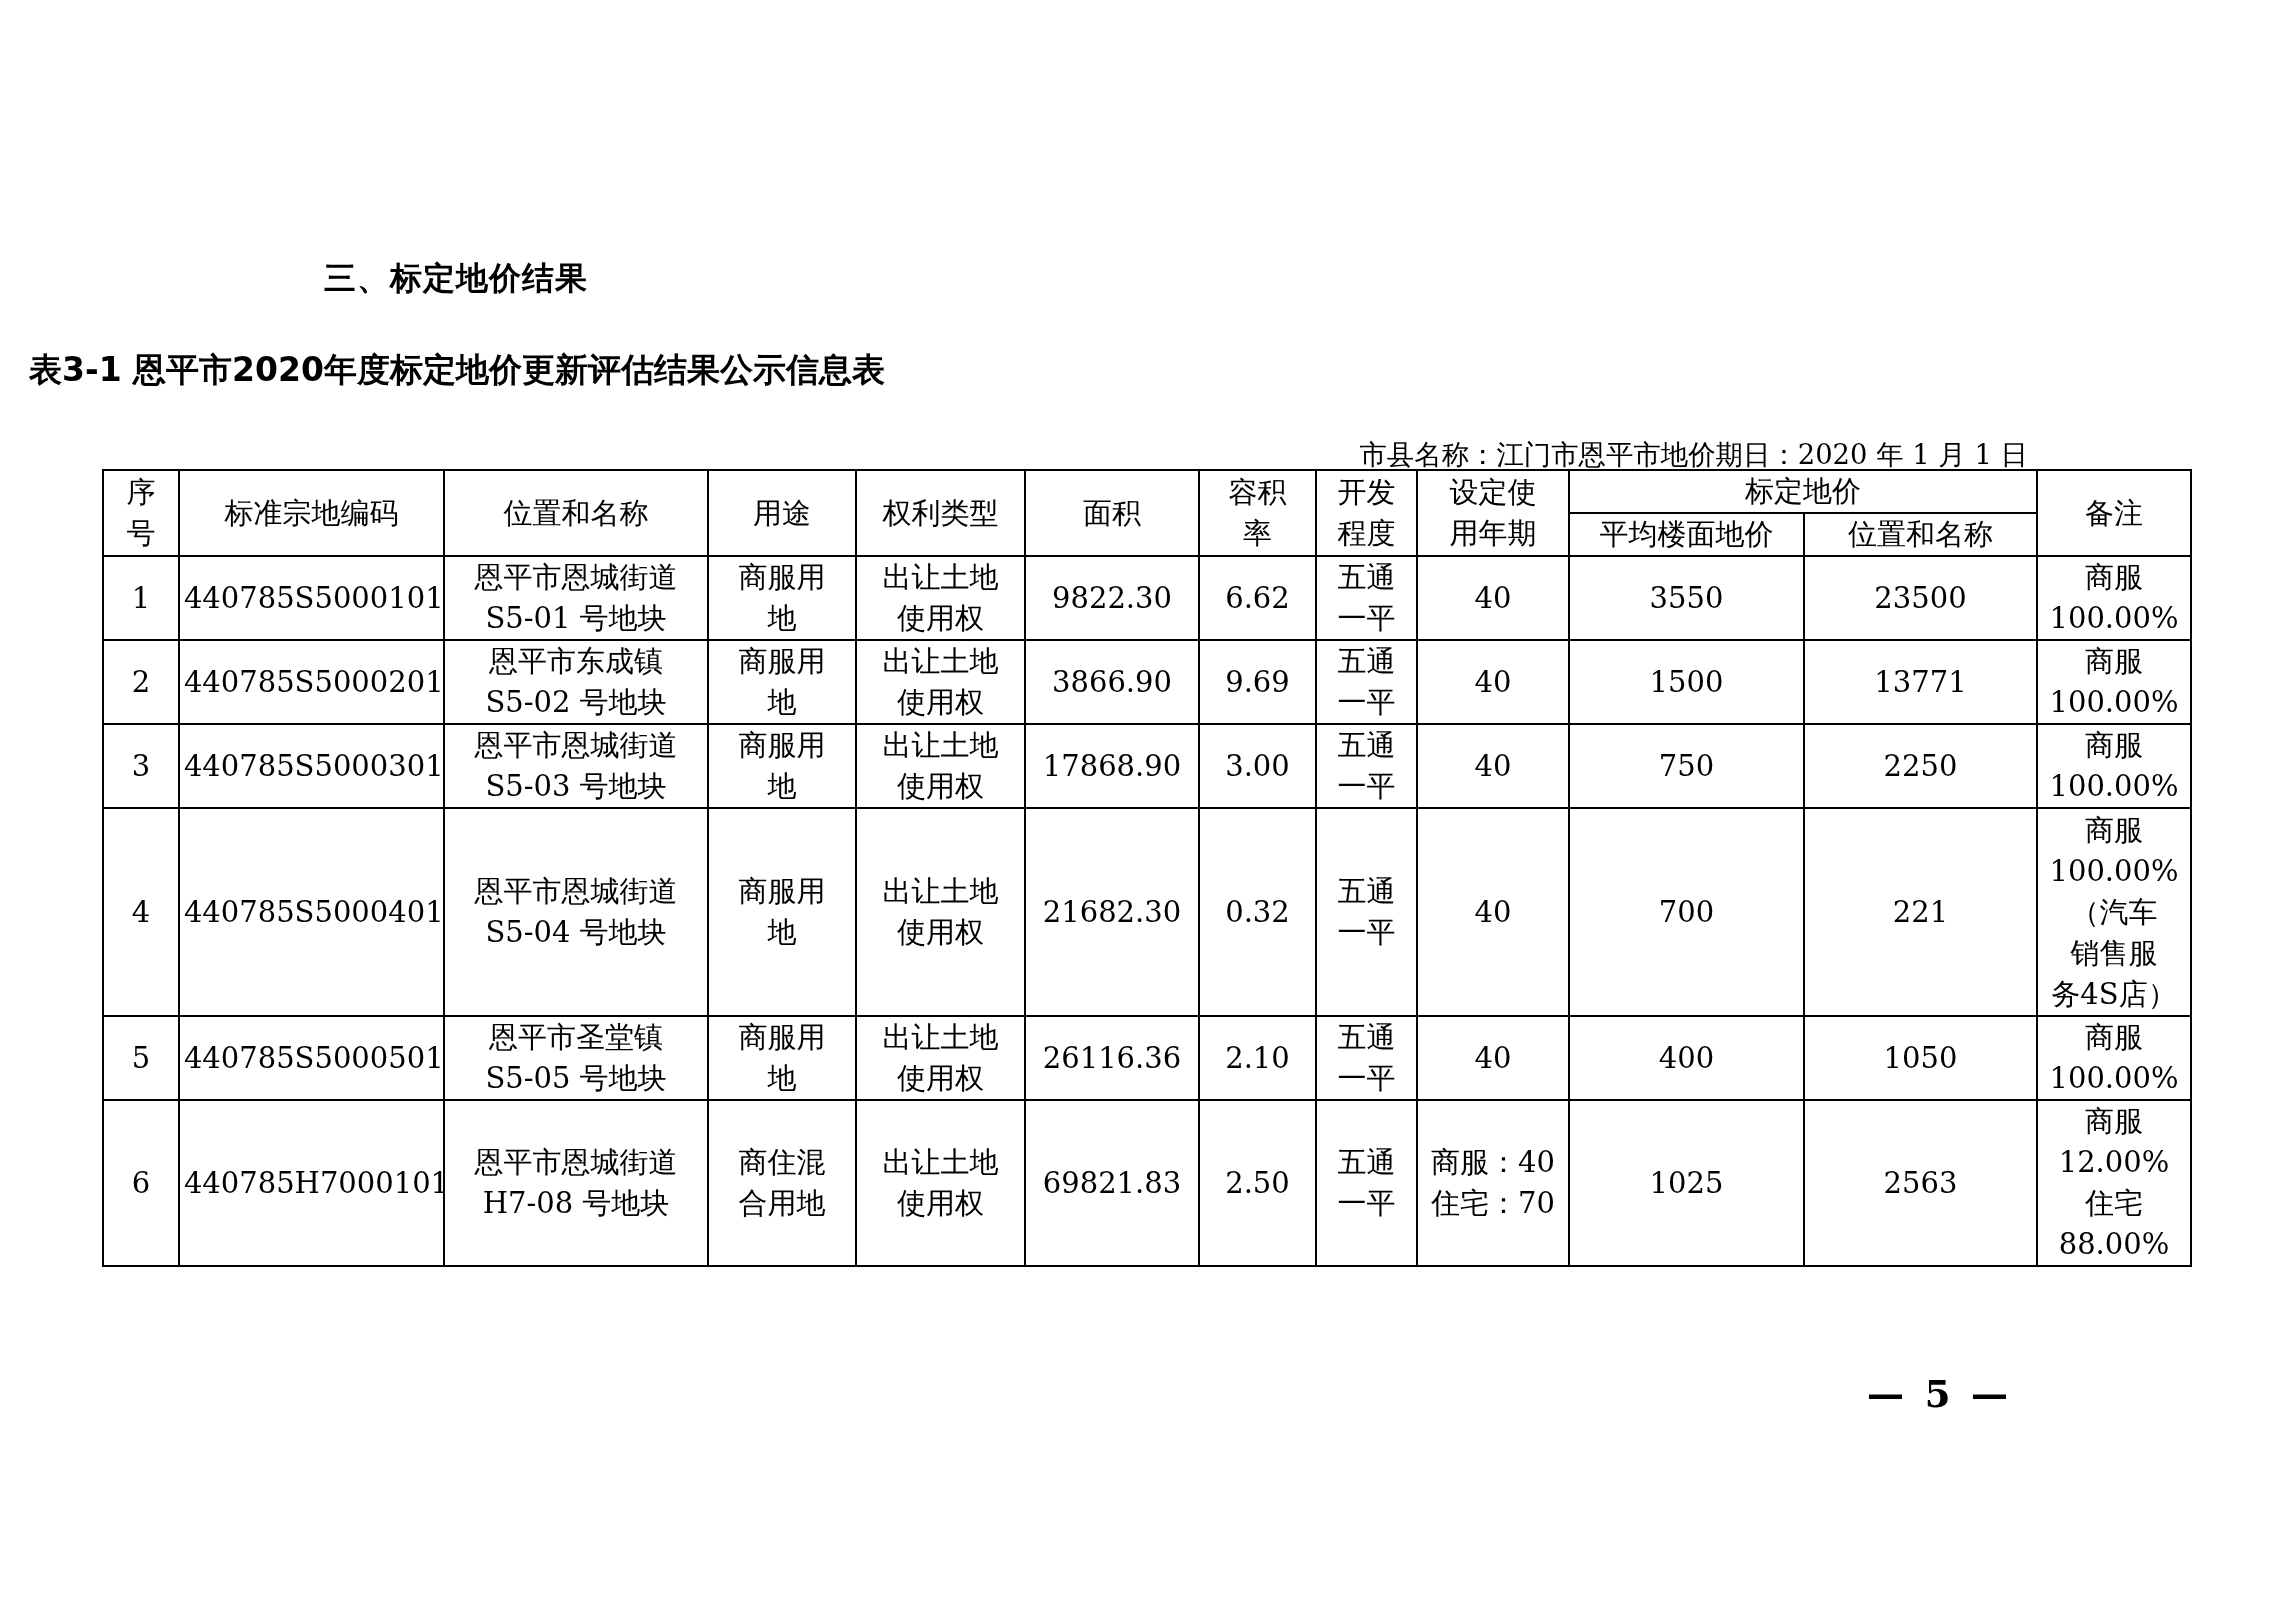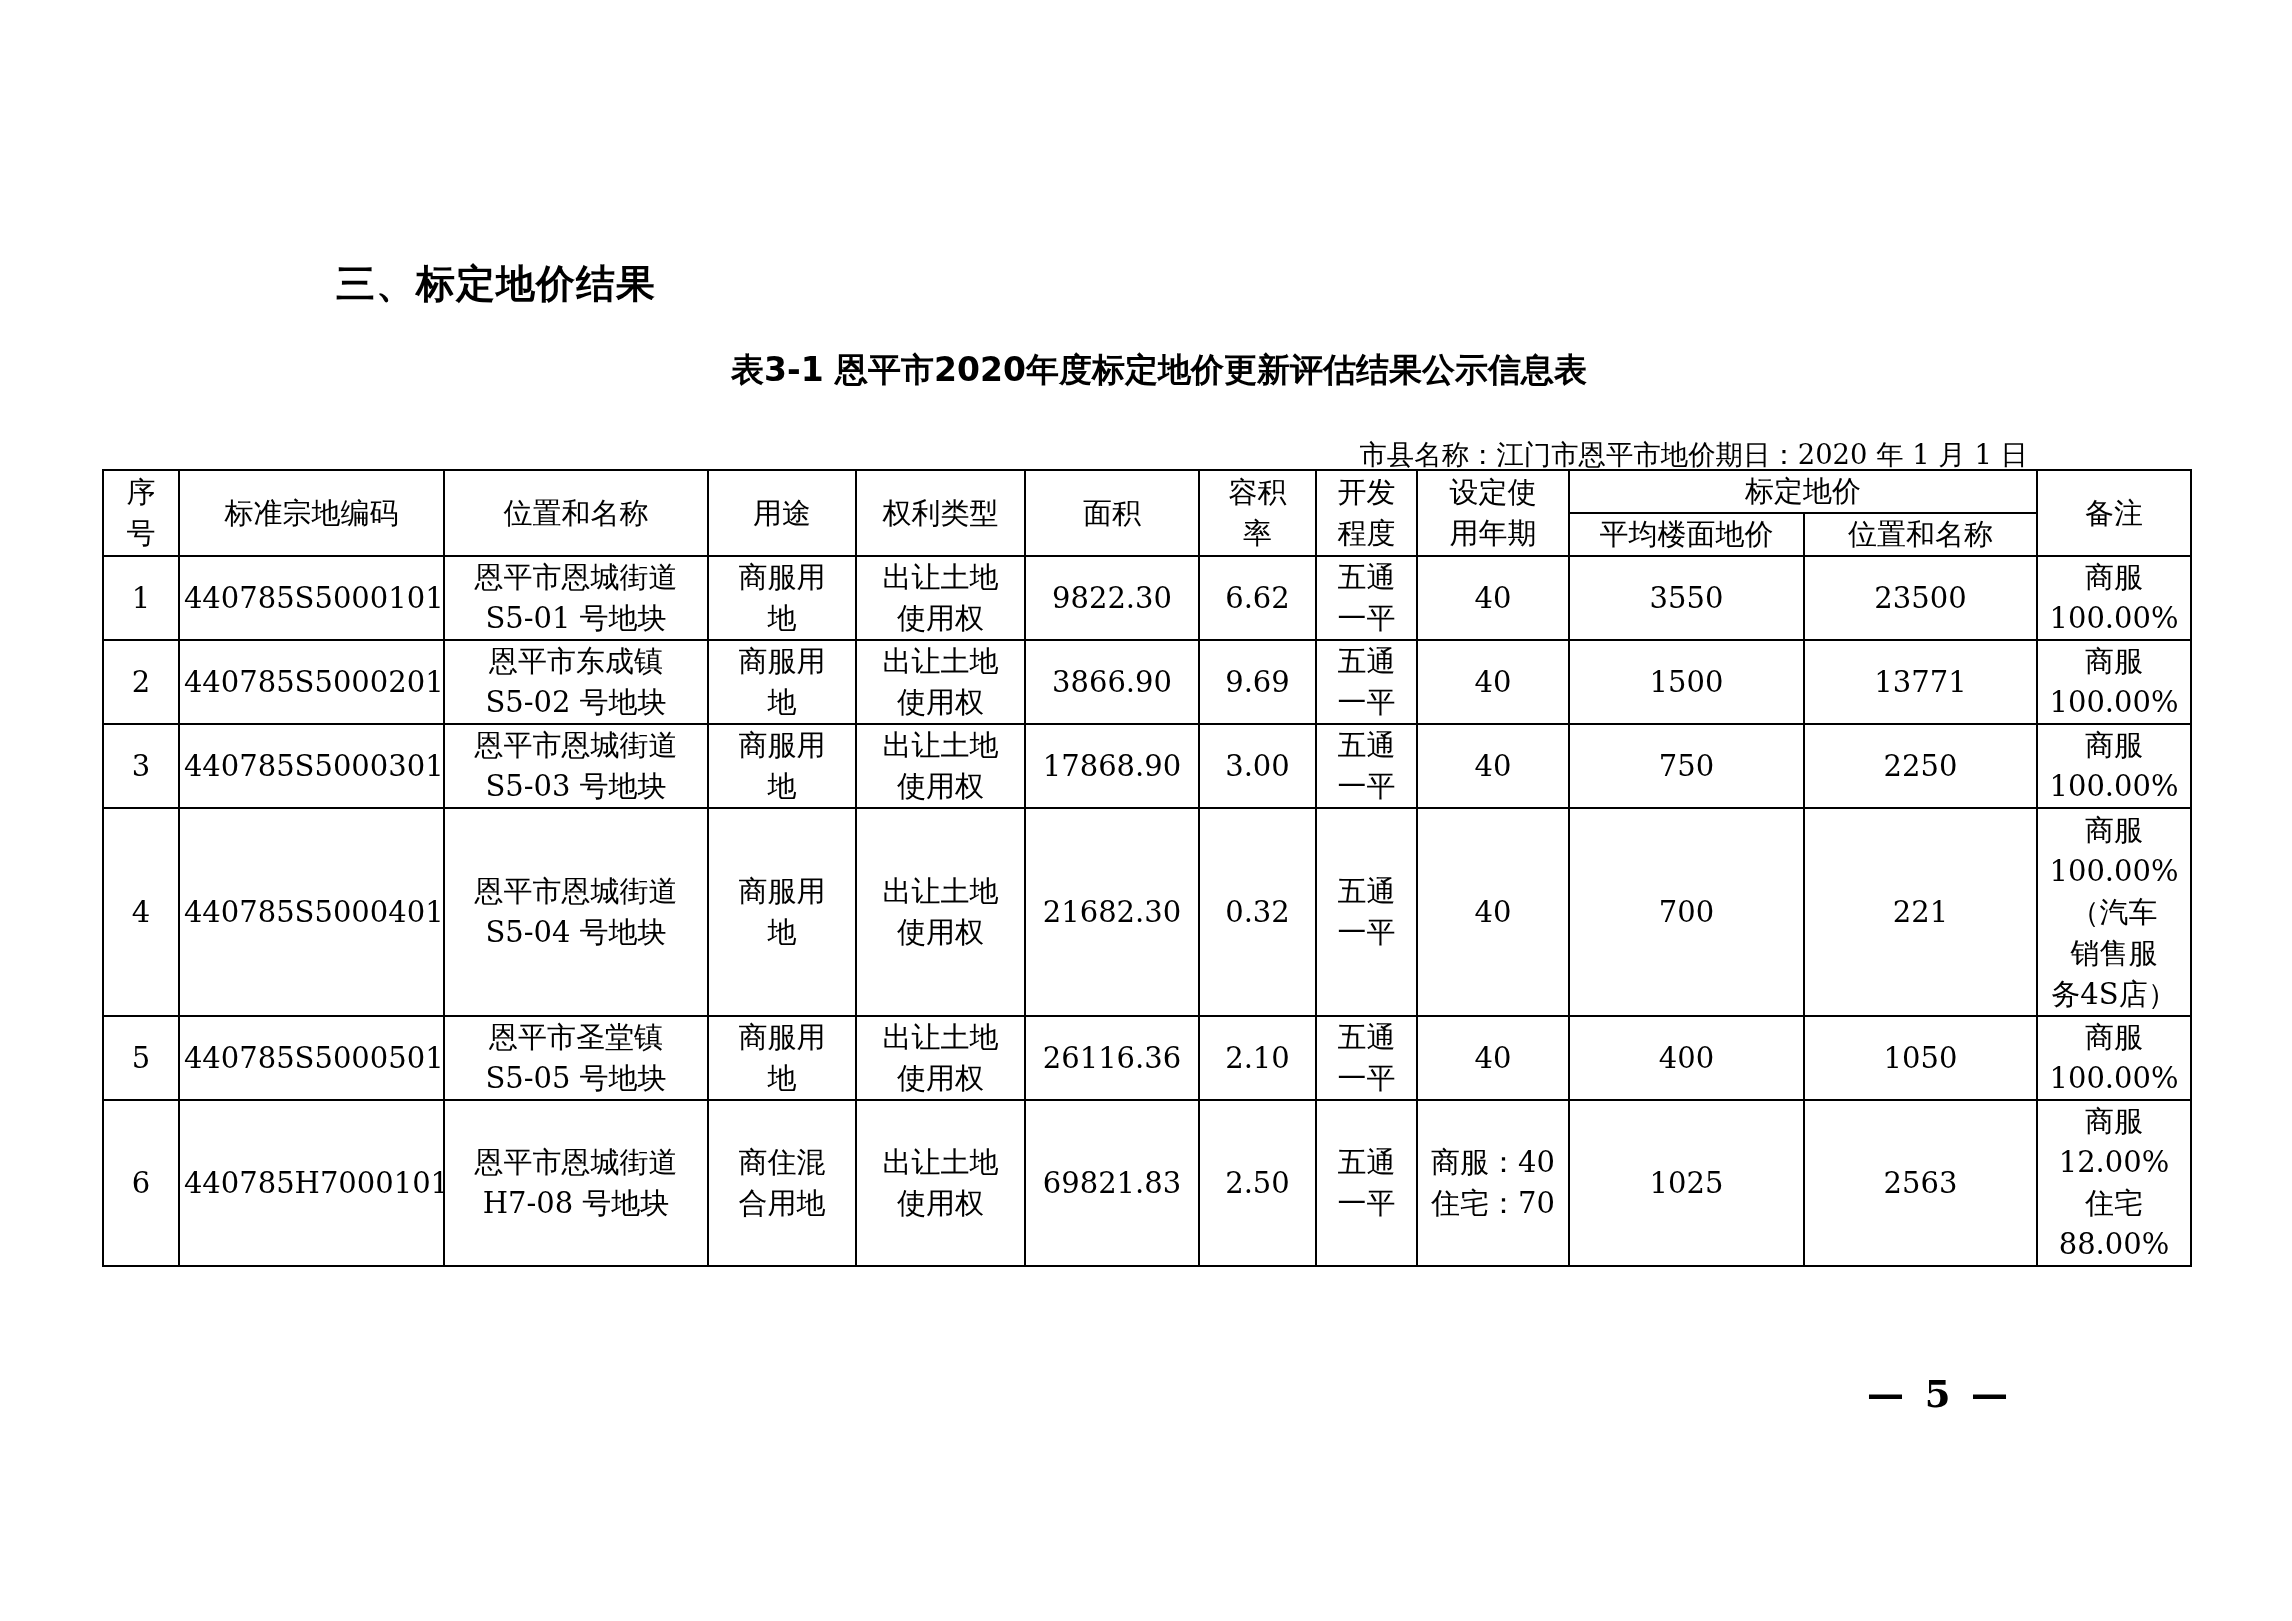--- a/index.html
+++ b/index.html
@@ -1,20 +1,20 @@
 <!DOCTYPE html>
 <html><head>
 <meta charset="utf-8">
 <style>
   html,body{margin:0;padding:0;background:#fff;}
   body{width:2293px;height:1621px;position:relative;overflow:hidden;color:#000;
        font-family:"DejaVu Serif","Liberation Serif",serif;}
-  .section-heading{position:absolute;left:336px;top:257px;font-size:39px;font-weight:bold;
+  .section-heading{position:absolute;left:324px;top:257px;font-size:32px;font-weight:bold;
        font-family:Liberation Sans, sans-serif;letter-spacing:1px;}
-  .table-title{position:absolute;left:0;width:2289px;top:348px;text-align:center;font-size:33px;font-weight:bold;
+  .table-title{position:absolute;left:0;width:2289px;top:348px;font-size:33px;font-weight:bold;
        font-family:"DejaVu Sans","Liberation Sans",sans-serif;padding-left:29px;box-sizing:border-box;}
   .meta-line{position:absolute;right:265px;top:423px;font-size:27.4px;margin-top:14px;}
   table.main{position:absolute;left:102px;top:469px;width:2088px;border-collapse:collapse;table-layout:fixed;}
   table.main td, table.main th{border:2px solid #000;text-align:center;vertical-align:middle;padding:0 3.9px;
        font-size:29px;line-height:41px;font-weight:normal;}
   table.main{border:2.9px solid #000;}
   th .hl{display:block;}
   td .ln{display:block;}
   .page-num{position:absolute;left:1867px;top:1372px;font-size:37px;font-weight:bold;letter-spacing:3.9px;}
 </style>

